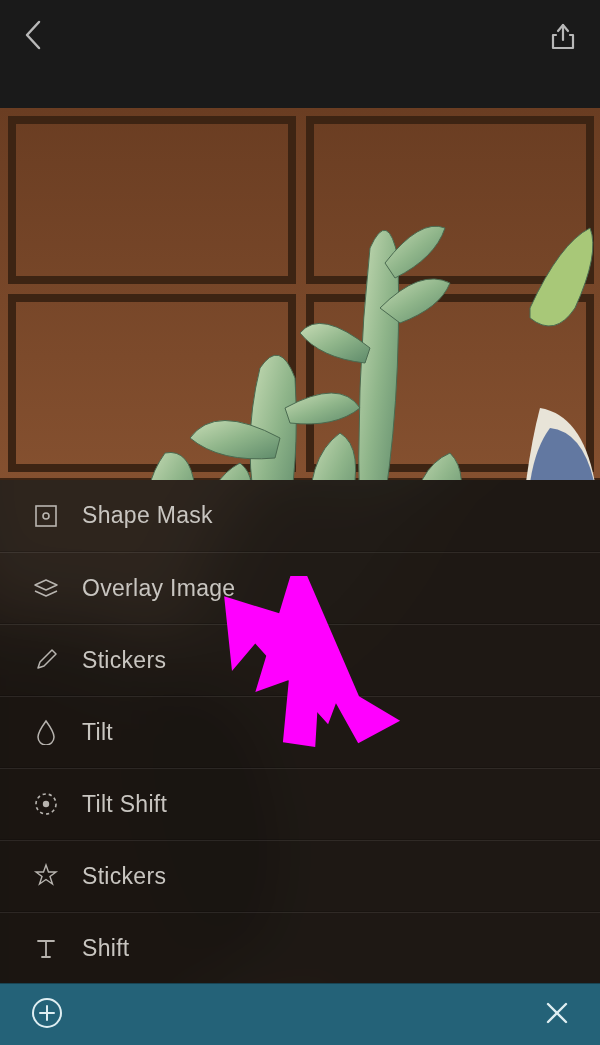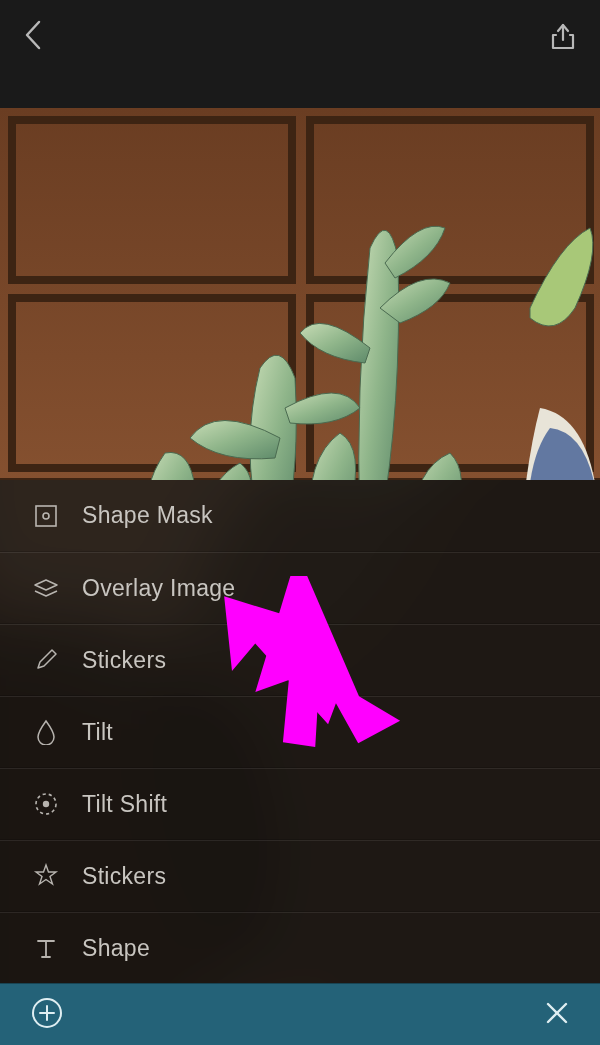--- a/index.html
+++ b/index.html
@@ -237,21 +237,21 @@
     </span>
     <span>Stickers</span>
   </div>
 
   <div class="menu-item">
     <span class="menu-icon">
       <svg width="22" height="22" viewBox="0 0 22 22">
         <path d="M 3 4 H 19 M 11 4 V 20 M 7 20 H 15" fill="none" stroke="#c8c5c0" stroke-width="1.8" stroke-linecap="round"></path>
       </svg>
     </span>
-    <span>Shape</span>
+    <span>Shift</span>
   </div>
 
 </div>
 
 <div class="arrow">
   <svg width="210" height="180" viewBox="0 0 210 180">
     <path d="M 10 10 L 85 42 L 62 70 L 172 152 L 128 170 L 110 128 L 100 148 L 36 60 L 10 85 Z" fill="#ff00ff" transform="rotate(-6 105 90)"></path>
     <path d="M 18 14 L 78 40 L 58 62 L 160 140 L 126 154 L 112 120 L 100 138 L 42 58 L 20 78 Z" fill="#ff1aff" transform="rotate(-6 105 90)" opacity="0"></path>
 
     <g transform="rotate(32 105 90)">

